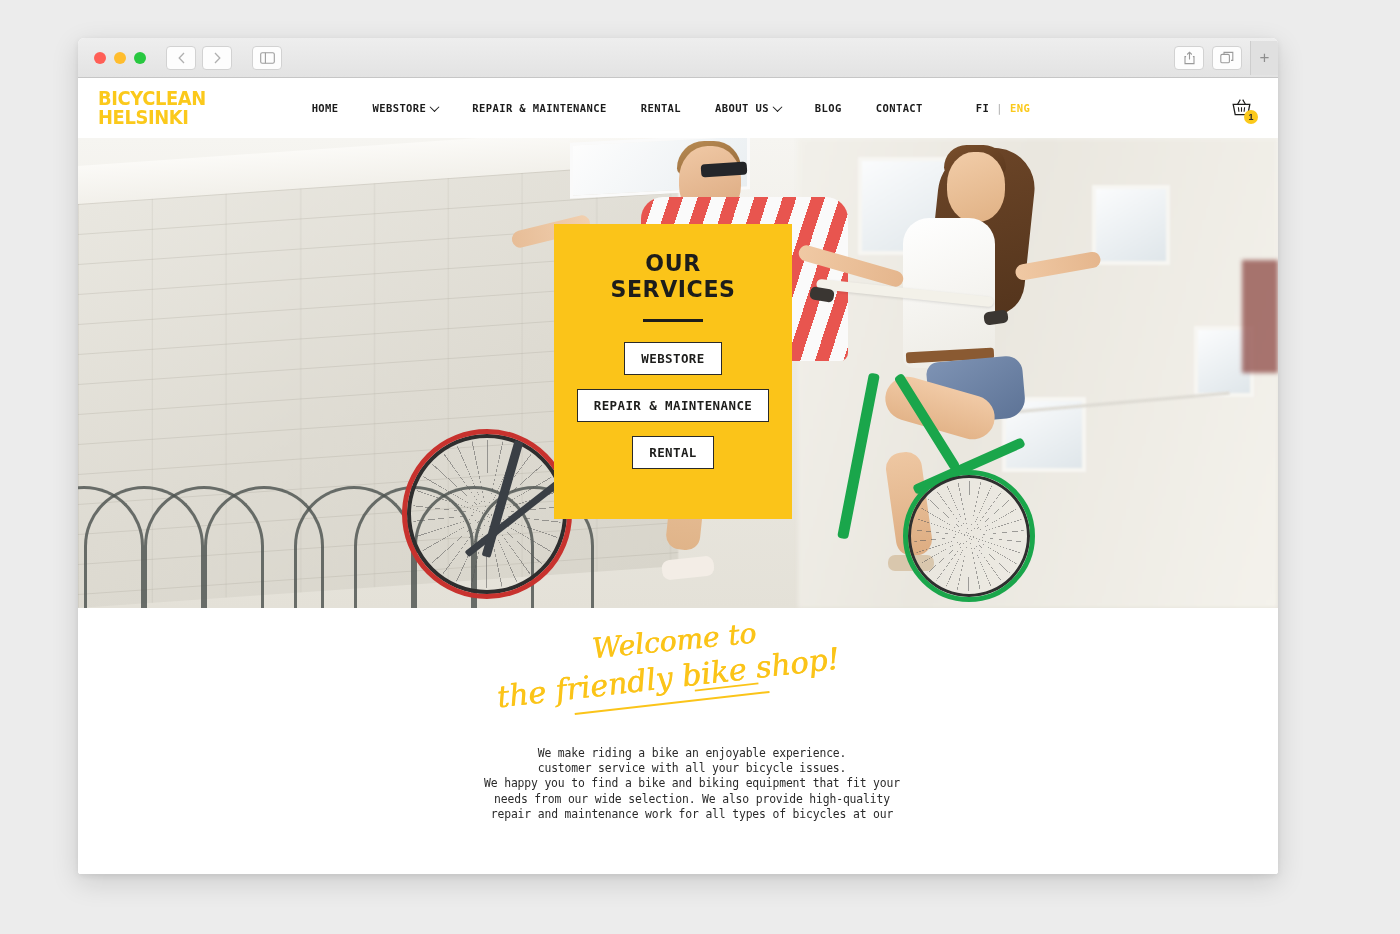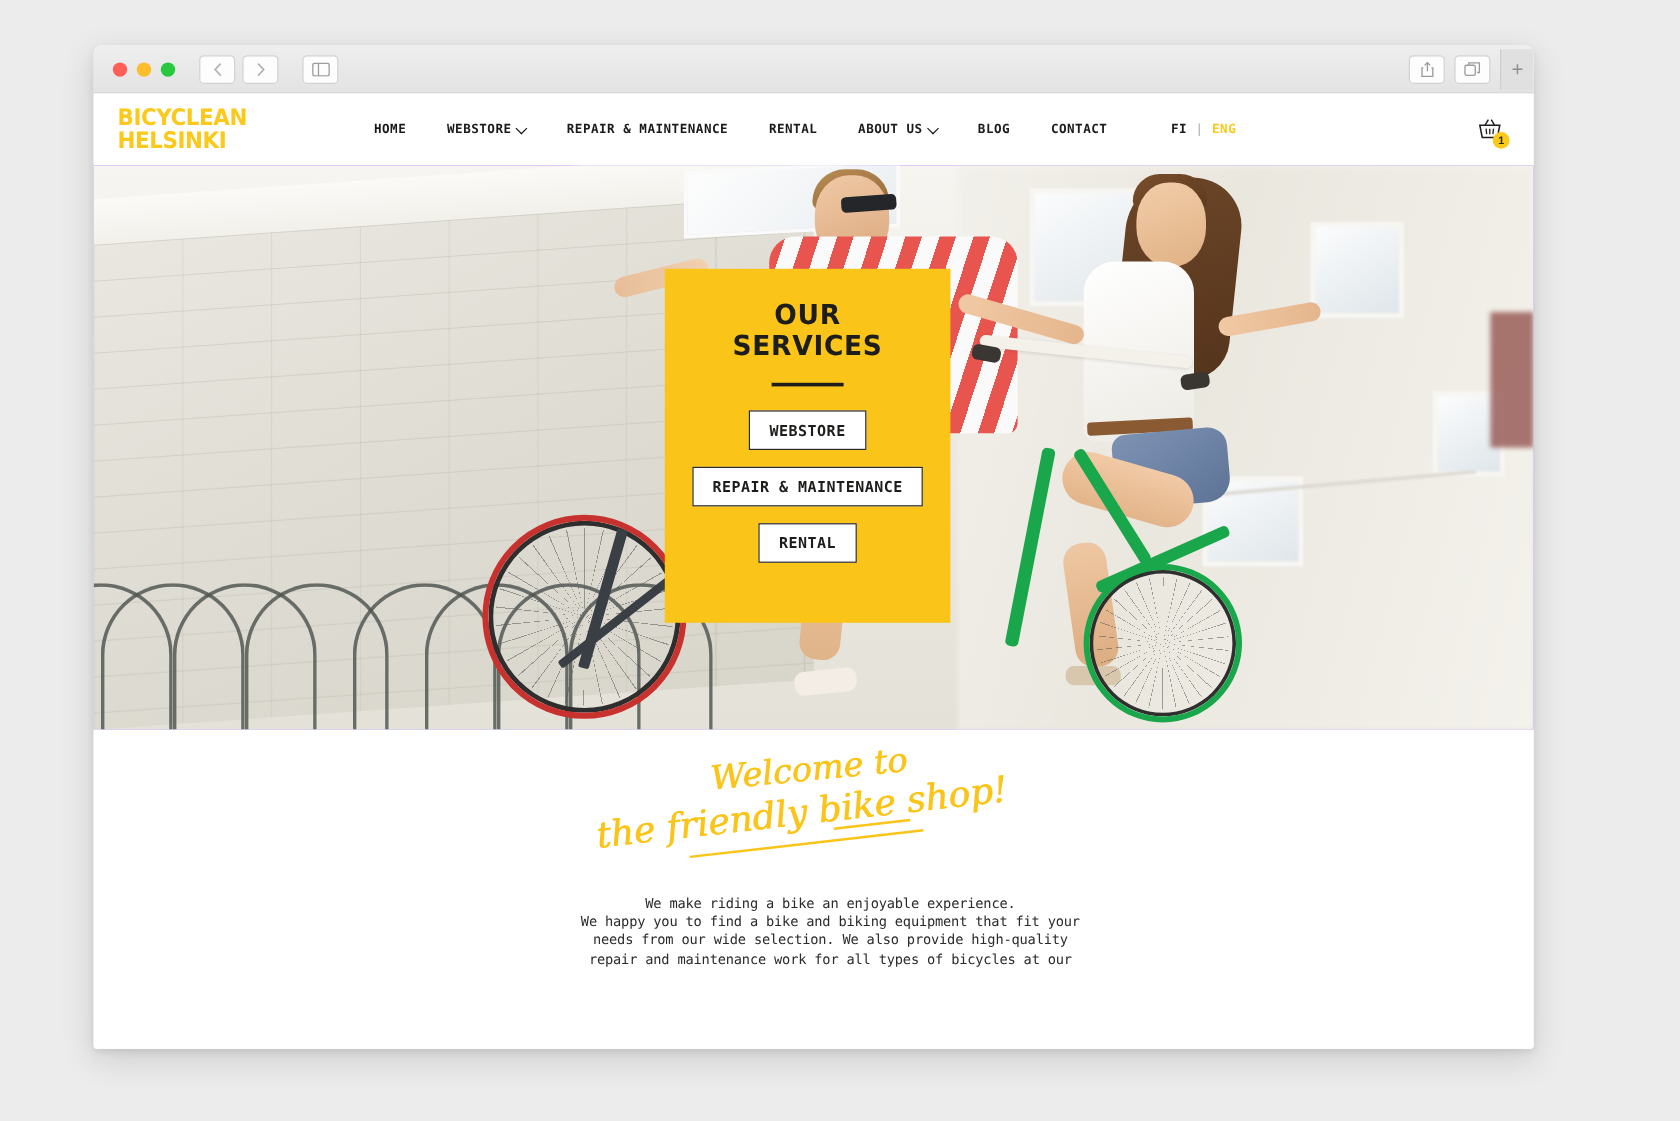--- a/index.html
+++ b/index.html
@@ -180,21 +180,21 @@
     font-weight: bold;
     display: flex; align-items: center; justify-content: center;
     font-family: "Liberation Sans", sans-serif;
   }
 
   
   .hero {
     position: relative;
     height: 470px;
     overflow: hidden;
-    background: #8b5cf6;
+    background: #4c1d95;
   }
   .hero-photo { position: absolute; inset: 0; }
 
   
   .bg-base {
     position: absolute; inset: 0;
     background:
       linear-gradient(to bottom, #f6f5f1 0%, #eceae3 45%, #e4e1d8 100%);
   }
   
@@ -772,20 +772,21 @@
     <div class="welcome">
       <div class="script-wrap">
         <span class="script script-1">Welcome to</span>
         <span class="script script-2">the friendly bike shop!</span>
         <span class="script-underline short"></span>
         <span class="script-underline"></span>
       </div>
 
       <div class="body-copy">
         <div>We make riding a bike an enjoyable experience.</div>
+        <div>customer service with all your bicycle issues.</div>
         <div>We happy you to find a bike and biking equipment that fit your</div>
         <div>needs from our wide selection. We also provide high-quality</div>
         <div>repair and maintenance work for all types of bicycles at our</div>
       </div>
     </div>
 
   </div>
 </div>
 
 </body></html>

